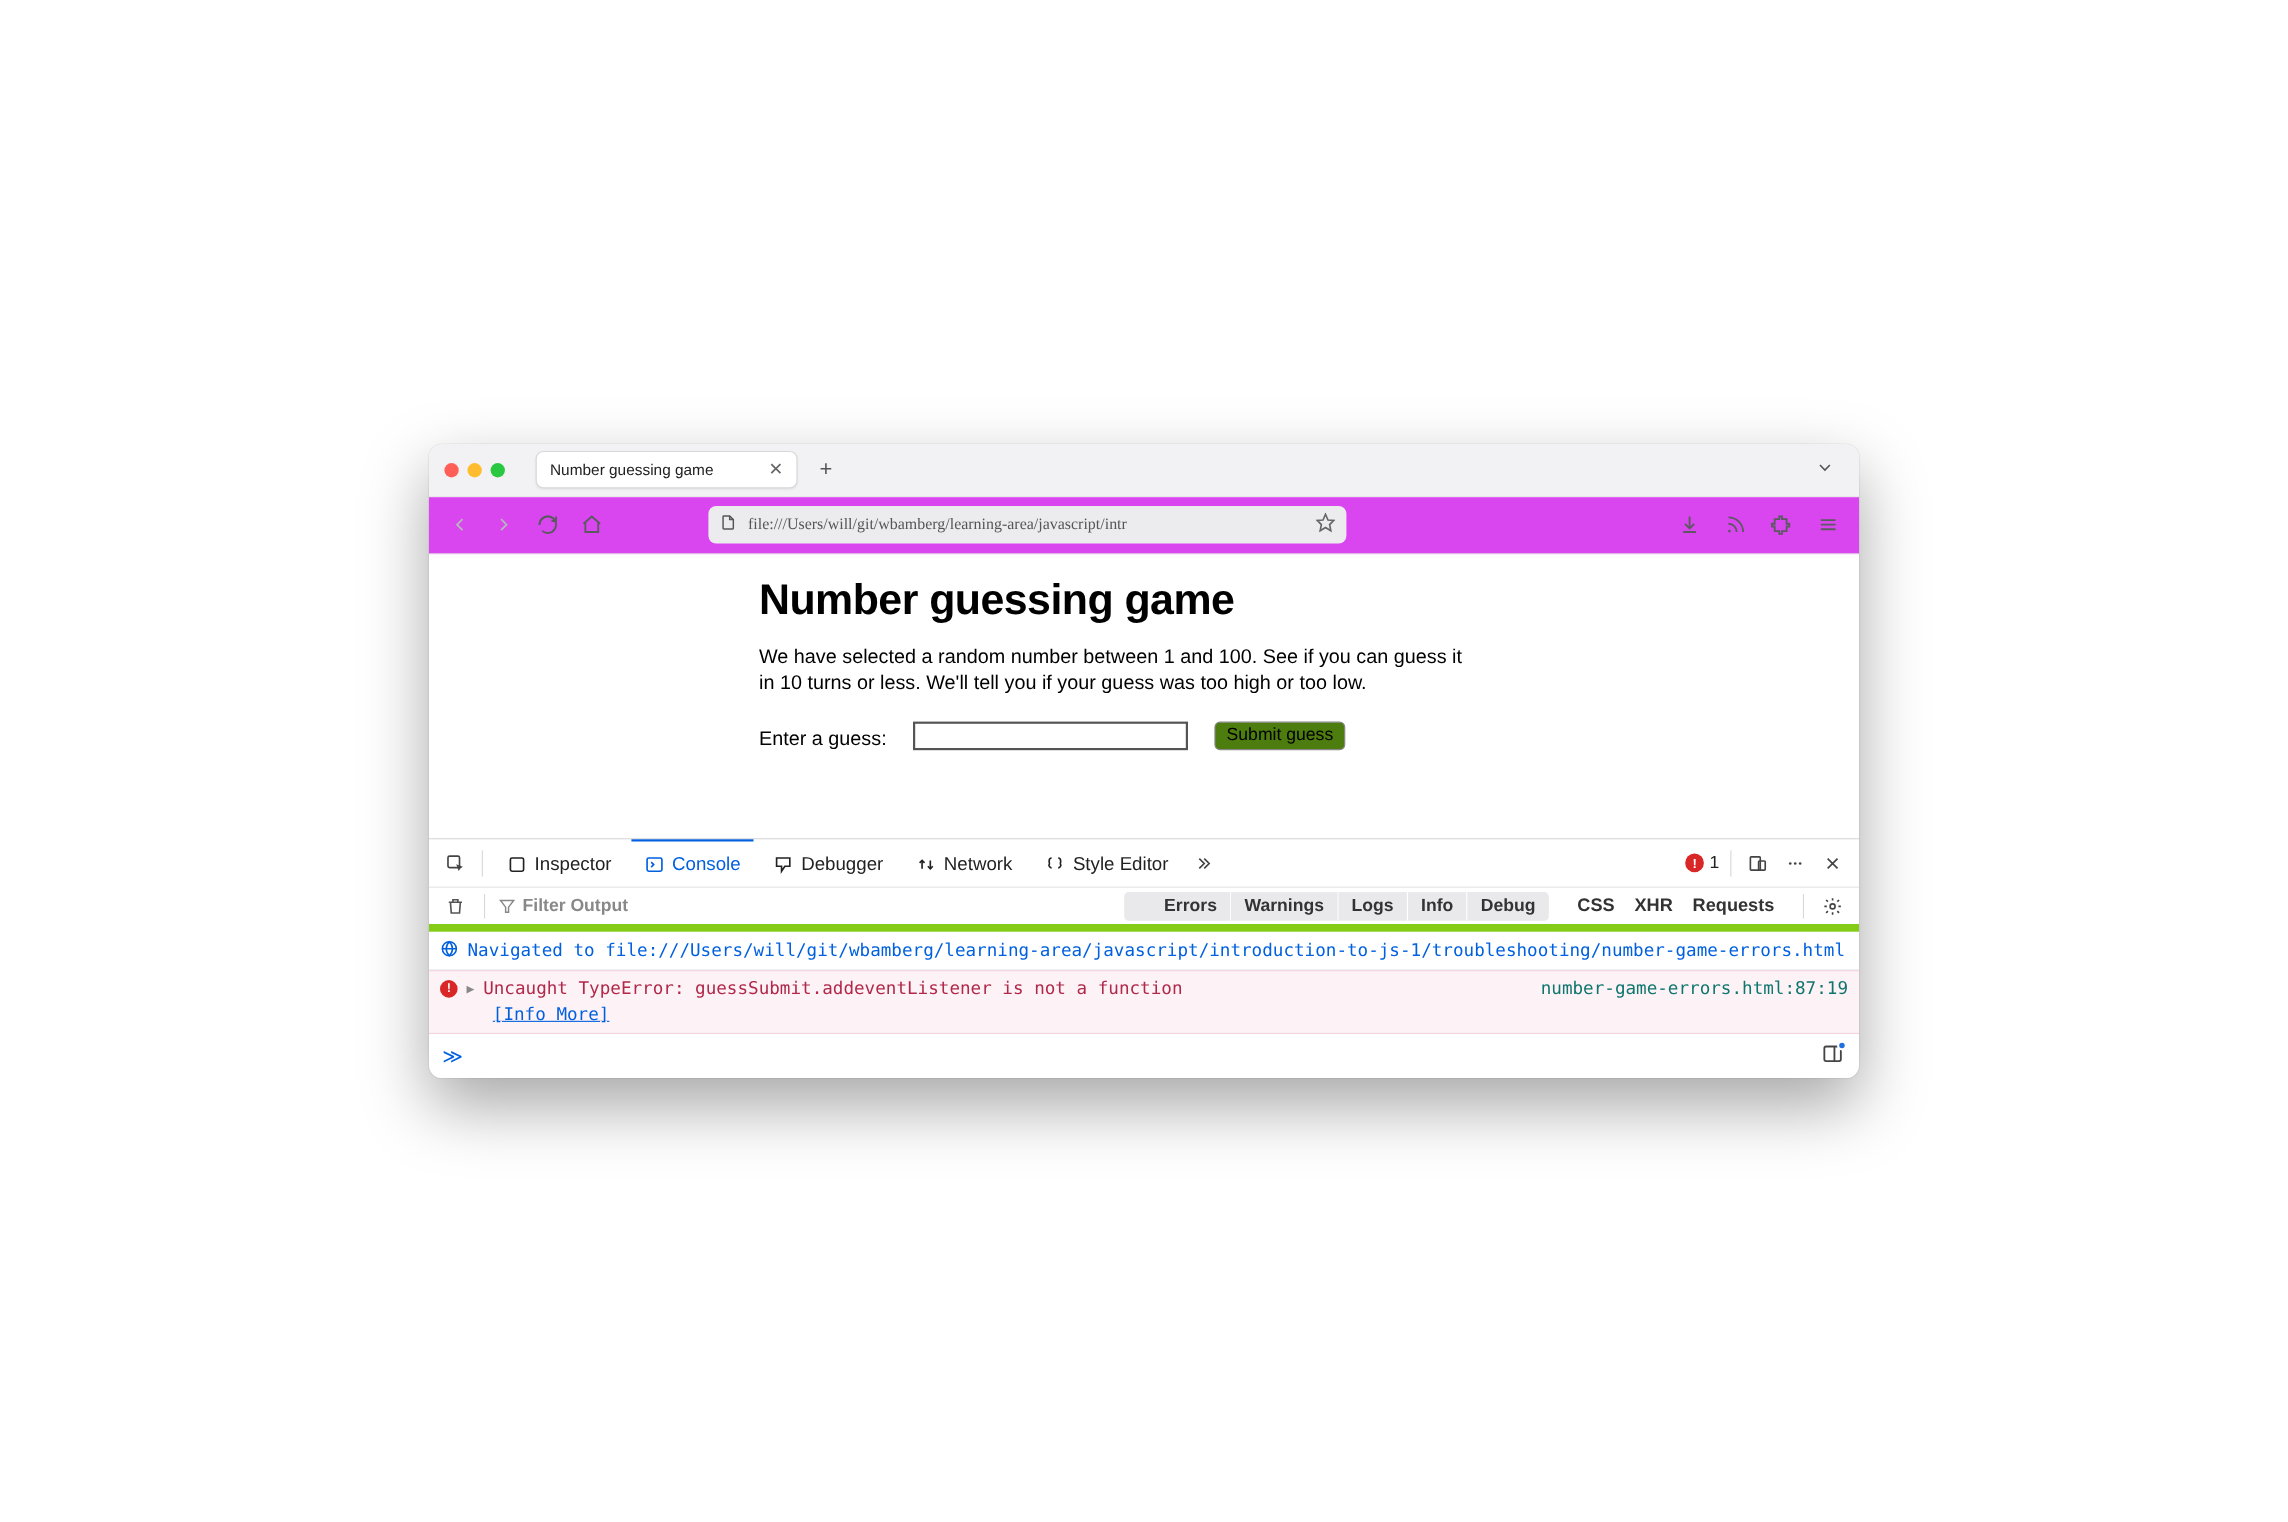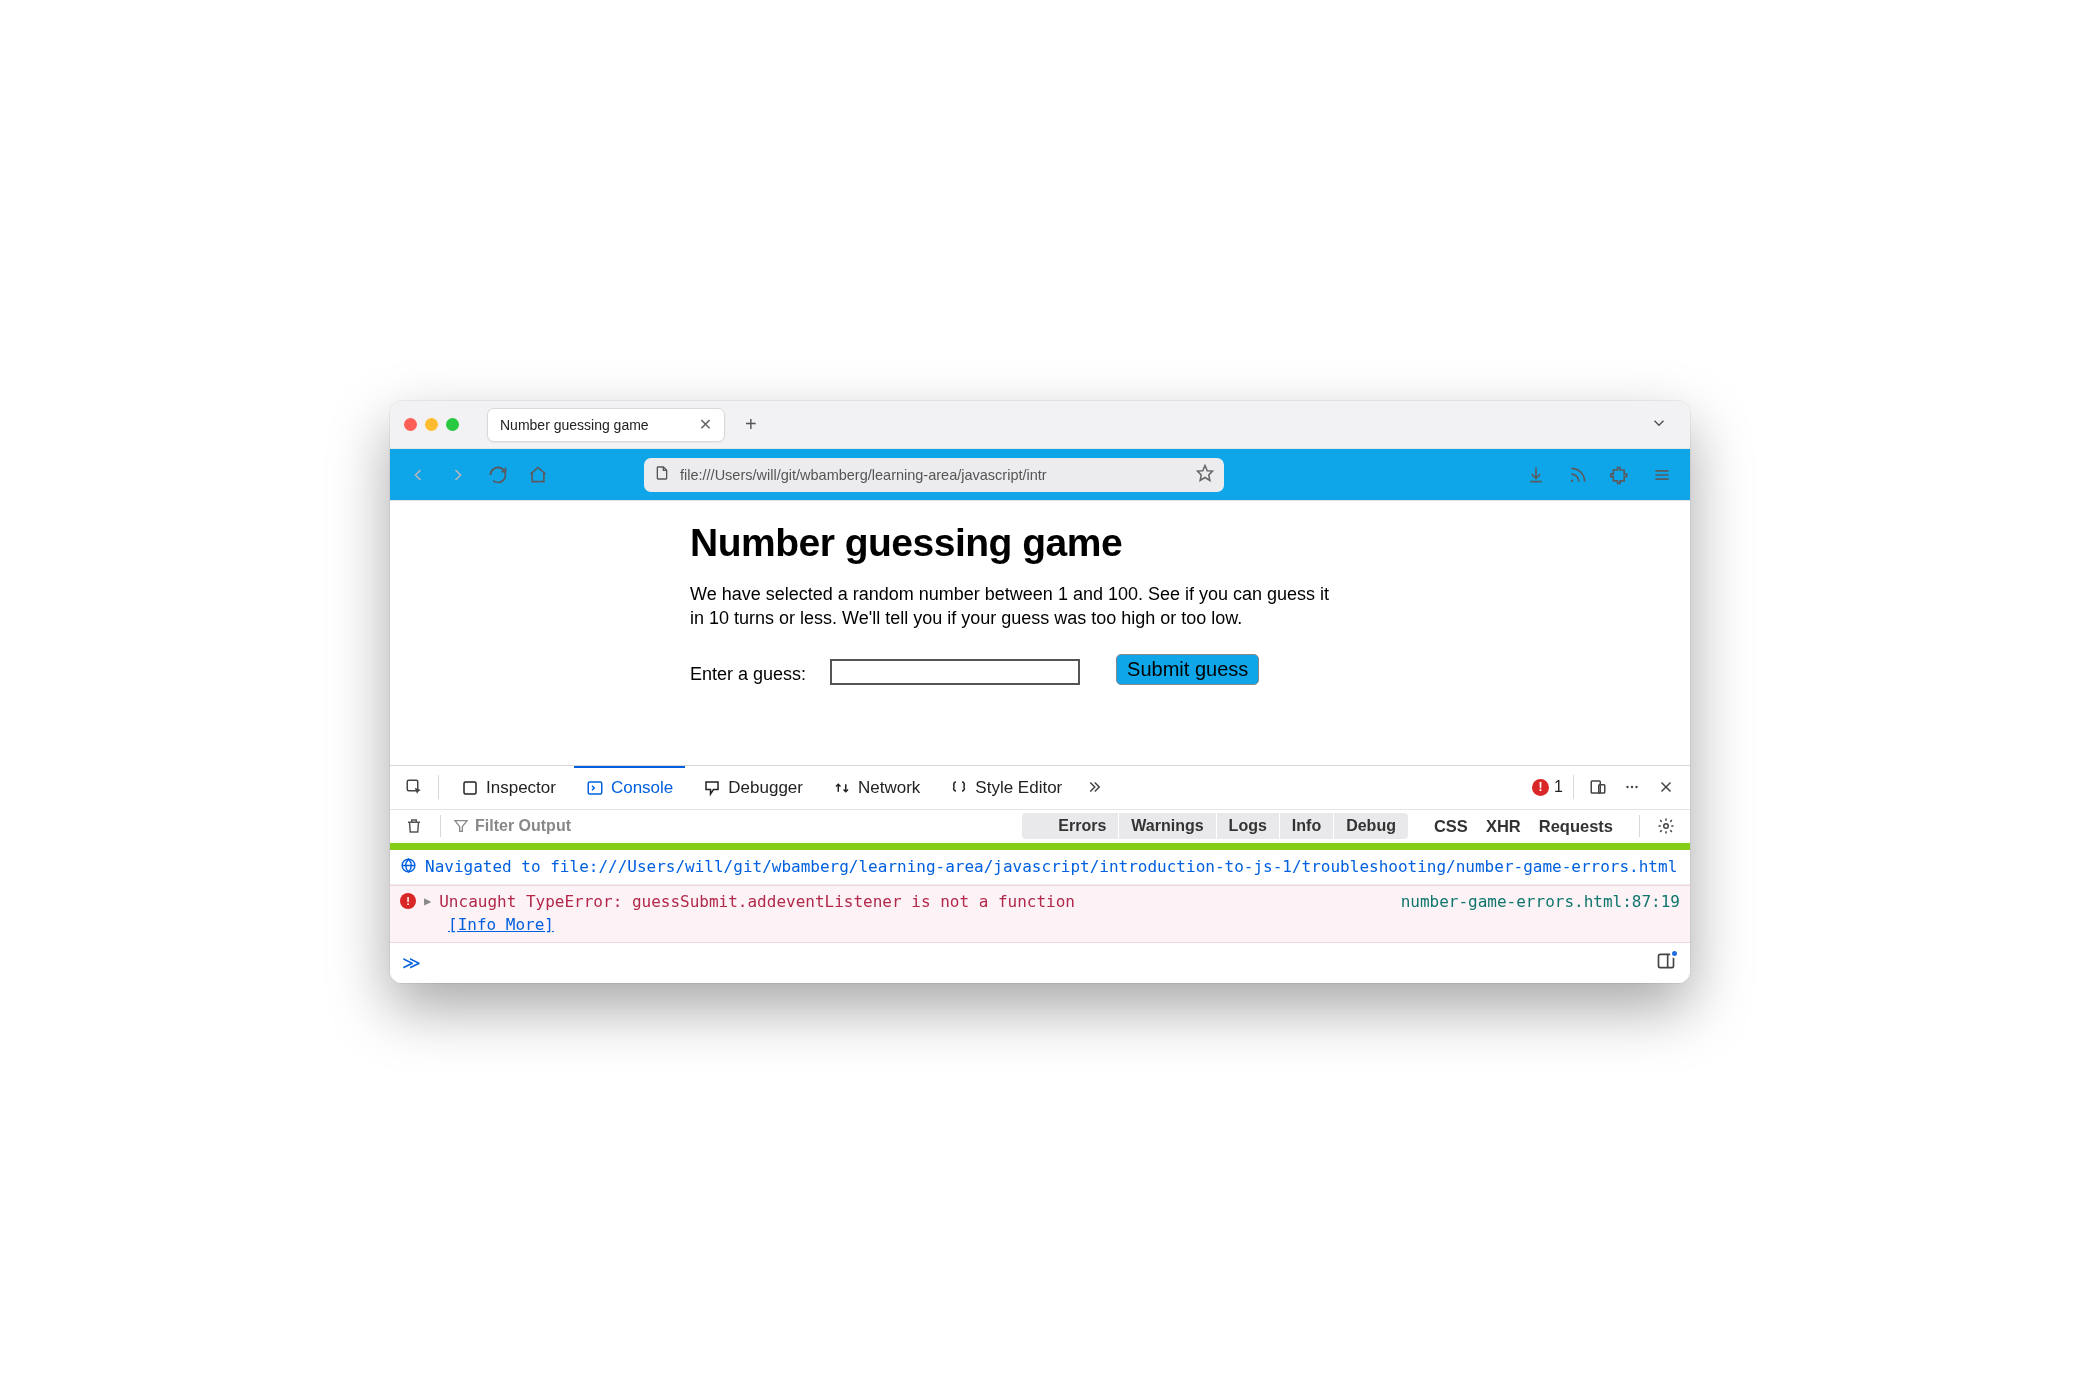--- a/index.html
+++ b/index.html
@@ -49,26 +49,27 @@
     color: #222;
     box-shadow: 0 1px 2px rgba(0,0,0,0.05);
   }
   .tab .close { color: #666; font-size: 16px; cursor: pointer; }
   .newtab { color: #555; font-size: 20px; padding: 0 10px; cursor: pointer; }
   .title-spacer { flex: 1; }
   .tabs-chevron { color: #555; cursor: pointer; padding: 0 8px; }
   
   .toolbar {
     height: 52px;
-    background: #0ea5e9;
+    background: #d946ef;
     border-bottom: 1px solid #e4e4e6;
     display: flex;
     align-items: center;
     padding: 0 14px;
     gap: 12px;
+    font-family: Liberation Serif, serif;
   }
   .nav-icon {
     width: 28px; height: 28px;
     display: flex; align-items: center; justify-content: center;
     color: #5a5a5f; cursor: pointer;
     border-radius: 6px;
   }
   .nav-icon svg { width: 20px; height: 20px; stroke: currentColor; fill: none; stroke-width: 2; }
   .urlbar {
     flex: 0 0 580px;
@@ -116,27 +117,26 @@
     font-size: 18px;
   }
   .form-row input[type=text] {
     width: 250px;
     height: 26px;
     border: 2px solid #555;
     padding: 0 4px;
     font-size: 15px;
   }
   .form-row button {
-    background: #0ea5e9;
+    background: #4d7c0f;
     border: 1px solid #888;
     border-radius: 5px;
     padding: 3px 10px;
-    font-size: 20px;
+    font-size: 16px;
     cursor: pointer;
-    margin-left: 12px;
   }
   
   .devtools {
     border-top: 1px solid #d8d8da;
     background: #fff;
     font-size: 15px;
   }
   .dt-tabs {
     height: 44px;
     display: flex;

